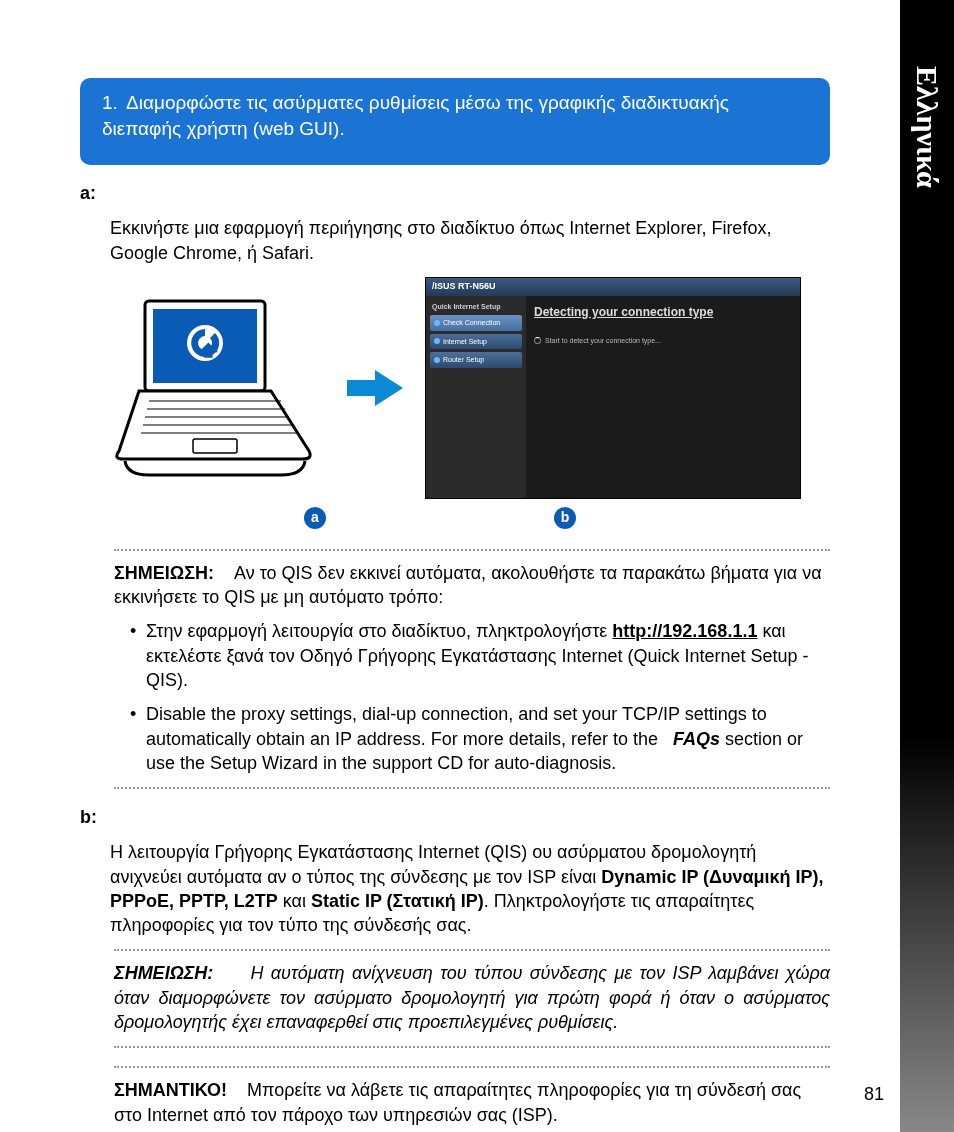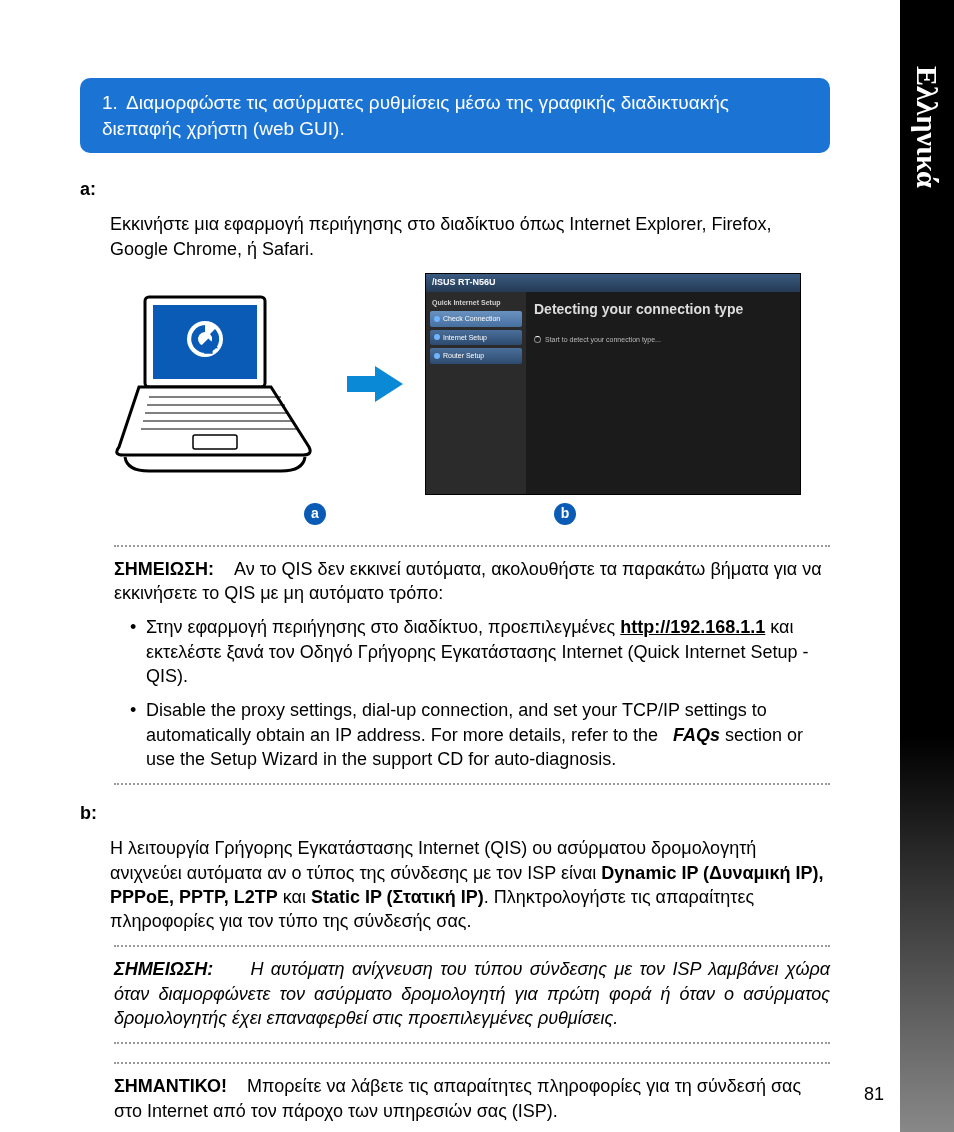--- a/index.html
+++ b/index.html
@@ -40,22 +40,22 @@
   h2.title {
     color: #0066cc;
     font-weight: bold;
     font-size: 24px;
     margin-bottom: 30px;
   }
   .step-box {
     background: #1b74d4;
     color: #fff;
     border-radius: 10px;
-    padding: 12px 20px 12px 22px;
-    margin-bottom: 24px;
+    padding: 12px 20px 24px 22px;
+    margin-bottom: 16px;
     font-size: 19px;
   }
   .step-num { margin-right: 4px; }
   .labeled-para {
     display: flex;
     align-items: flex-start;
     margin-bottom: 10px;
   }
   .label-col {
     width: 30px;
@@ -119,23 +119,24 @@
   }
   .shot-btn.active { background: linear-gradient(#6a92c0,#4670a0); }
   .shot-dot { width: 6px; height: 6px; border-radius: 50%; background: #6fb4ff; flex-shrink: 0; }
   .shot-main {
     flex: 1;
     background: #1b1b1b;
     padding: 8px;
   }
   .shot-main-title {
     color: #ddd;
-    font-size: 14px;
+    font-size: 12px;
     font-weight: bold;
     margin-bottom: 16px;
+    text-decoration: underline;
   }
   .shot-main-line {
     color: #bbb;
     font-size: 7px;
     display: flex;
     align-items: center;
     gap: 4px;
     margin-top: 6px;
   }
   .spinner {
@@ -276,21 +277,21 @@
     <div class="badge">a</div>
     <div class="badge">b</div>
   </div>
 
   <hr class="dotted-hr">
   <div class="note-block">
     <span class="bold">ΣΗΜΕΙΩΣΗ:</span>
     <span>&nbsp;&nbsp;&nbsp;</span><span>Αν το QIS δεν εκκινεί αυτόματα, ακολουθήστε τα παρακάτω βήματα για να εκκινήσετε το QIS με μη αυτόματο τρόπο:</span>
     <ul class="bullets">
       <li>
-        <span>Στην εφαρμογή περιήγησης στο διαδίκτυο, προεπιλεγμένες </span><span class="underline">http://192.168.1.1</span><span> και εκτελέστε ξανά τον Οδηγό Γρήγορης Εγκατάστασης Internet (Quick Internet Setup - QIS).</span>
+        <span>Στην εφαρμογή λειτουργία στο διαδίκτυο, πληκτρολογήστε </span><span class="underline">http://192.168.1.1</span><span> και εκτελέστε ξανά τον Οδηγό Γρήγορης Εγκατάστασης Internet (Quick Internet Setup - QIS).</span>
       </li>
       <li>
         <span>Disable the proxy settings, dial-up connection, and set your TCP/IP settings to automatically obtain an IP address. For more details, refer to the </span><span class="italic-bold">FAQs</span><span> section or use the Setup Wizard in the support CD for auto-diagnosis.</span>
       </li>
     </ul>
   </div>
   <hr class="dotted-hr">
 
   <div class="labeled-para" style="margin-top:16px;">
     <div class="label-col">b:</div>

